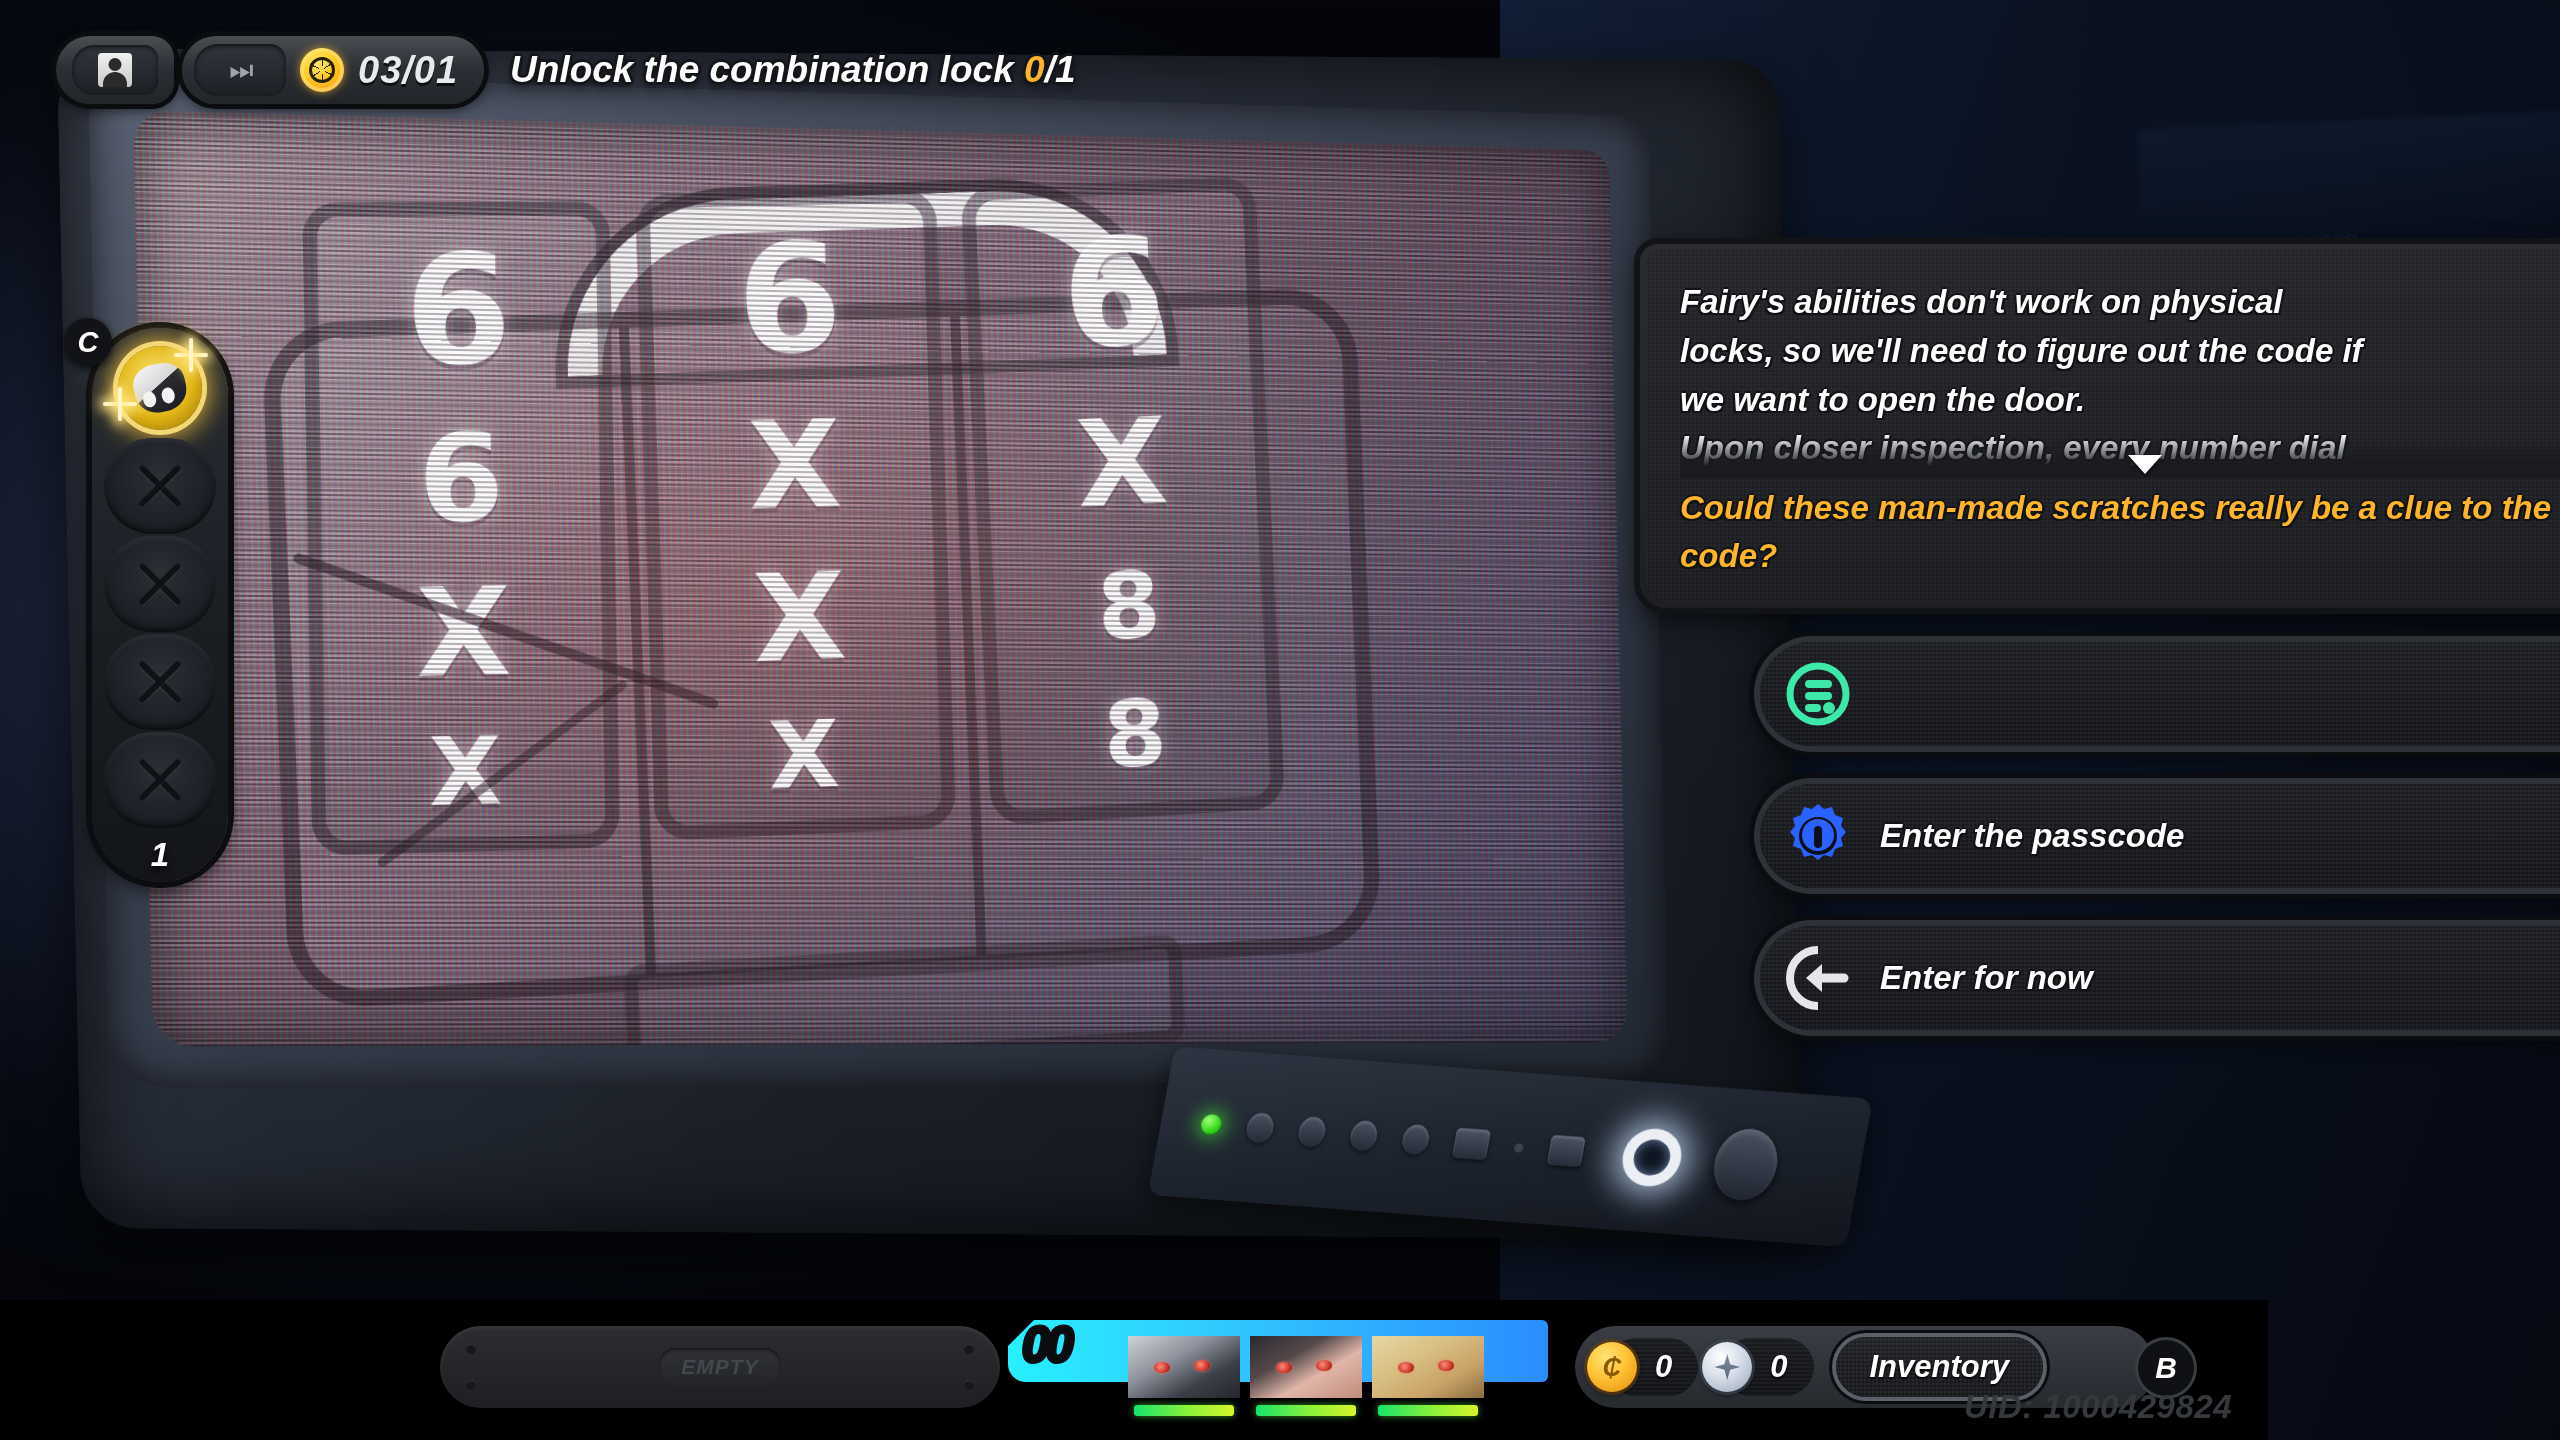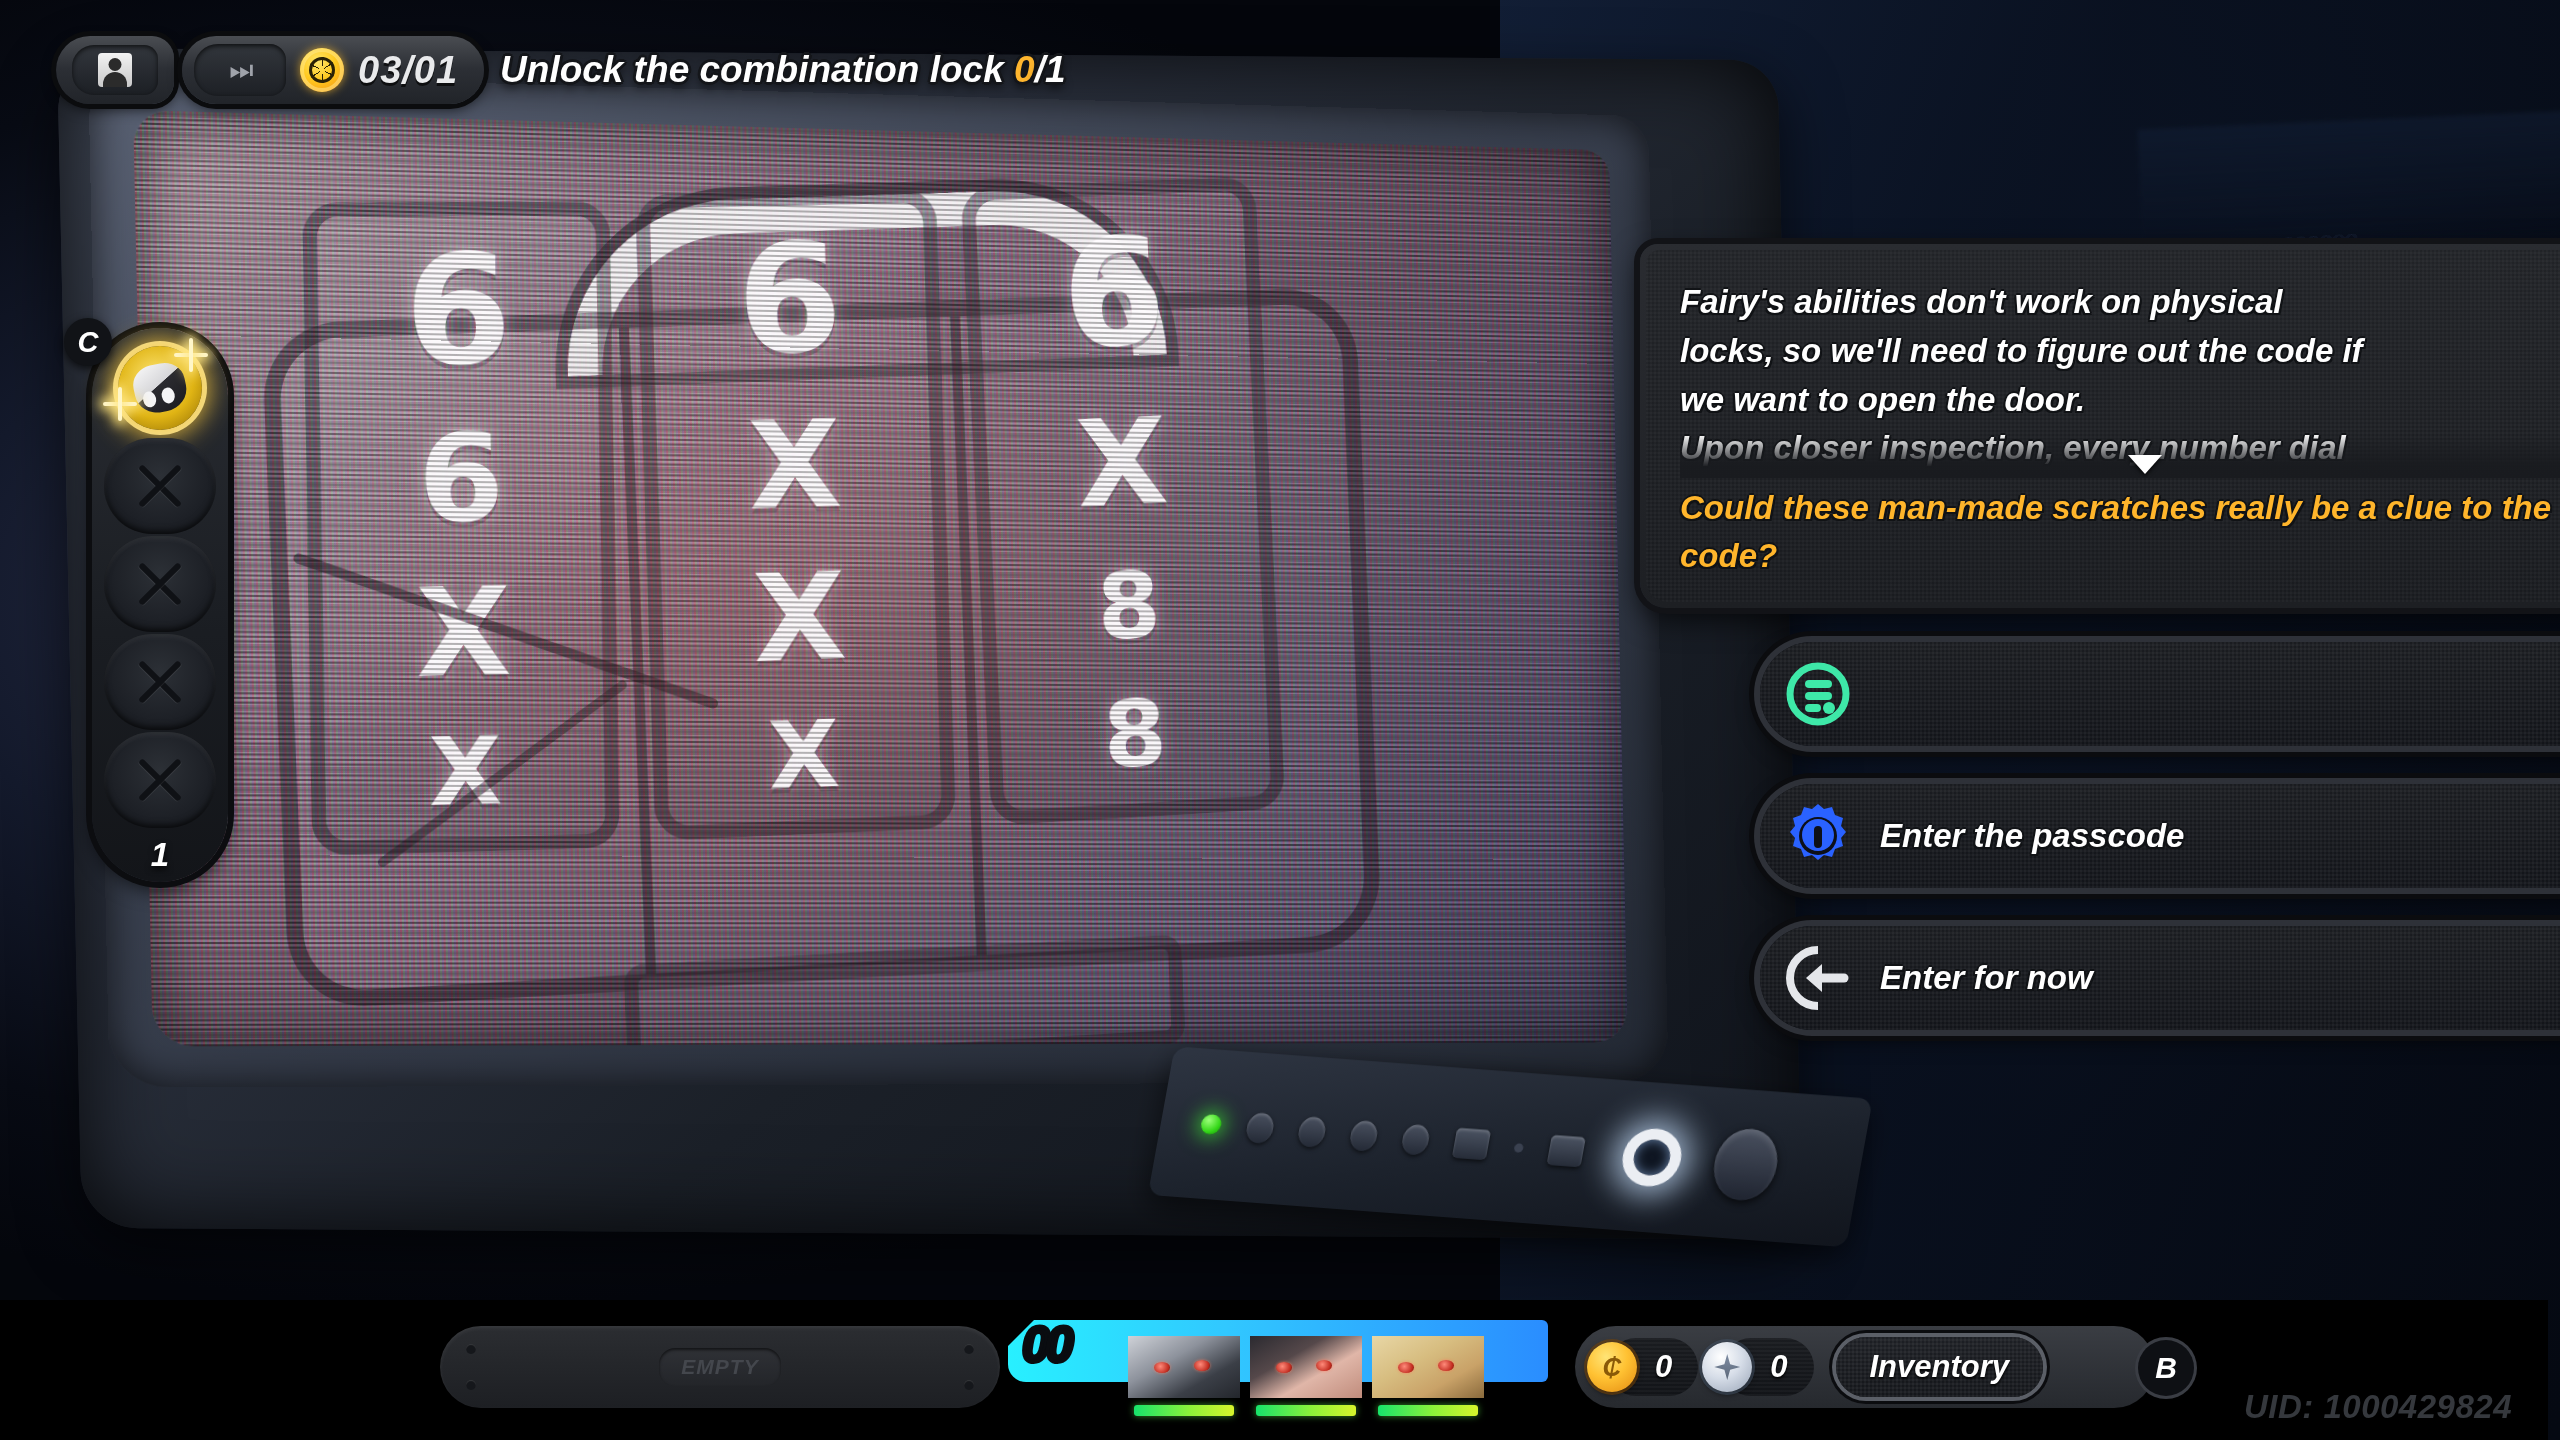--- a/index.html
+++ b/index.html
@@ -264,21 +264,21 @@
                      #2a2206 232deg 240deg, transparent 240deg 292deg,
                      #2a2206 292deg 300deg, transparent 300deg 360deg);
     box-shadow:inset 0 0 0 3px #2a2206;
   }
   .token-count {
     color:#e9eaec; font-size:38px; font-weight:bold; font-style:italic;
     text-shadow:0 3px 0 rgba(0,0,0,.65);
     letter-spacing:1px;
   }
   .quest-text {
-    margin-left:16px;
+    margin-left:26px;
     font-size:37px; font-weight:bold; font-style:italic; color:#fff;
     text-shadow:-3px 0 0 #14161a, 3px 0 0 #14161a, 0 -3px 0 #14161a, 0 3px 0 #14161a,
                  2px 2px 0 #14161a, -2px 2px 0 #14161a, 2px -2px 0 #14161a, -2px -2px 0 #14161a,
                  0 5px 10px rgba(0,0,0,.8);
     white-space:nowrap;
   }
   .quest-num { color:#ffb62e; }
 
   
   .rack-wrap { position:absolute; left:92px; top:328px; z-index:40; }
@@ -429,21 +429,21 @@
   }
   .opt-label {
     font-size:33px; font-weight:bold; font-style:italic; color:#fff;
     text-shadow:-2px 0 #111316, 2px 0 #111316, 0 -2px #111316, 0 2px #111316,
                  2px 2px #111316, -2px 2px #111316;
     white-space:nowrap;
   }
 
   
   .bottom-hud {
-    position:absolute; left:0; bottom:0; width:2548px; height:140px;
+    position:absolute; left:0; bottom:0; width:2268px; height:140px;
     background:#000; z-index:60;
   }
   .gear-slot {
     position:absolute; left:440px; top:26px; width:560px; height:82px;
     border-radius:42px;
     background:linear-gradient(180deg,#2b2d31 0%, #1d1f23 100%);
     box-shadow:0 0 0 7px #000, inset 0 2px 4px rgba(255,255,255,.07);
     display:flex; align-items:center; justify-content:center;
   }
   .gear-screw {

